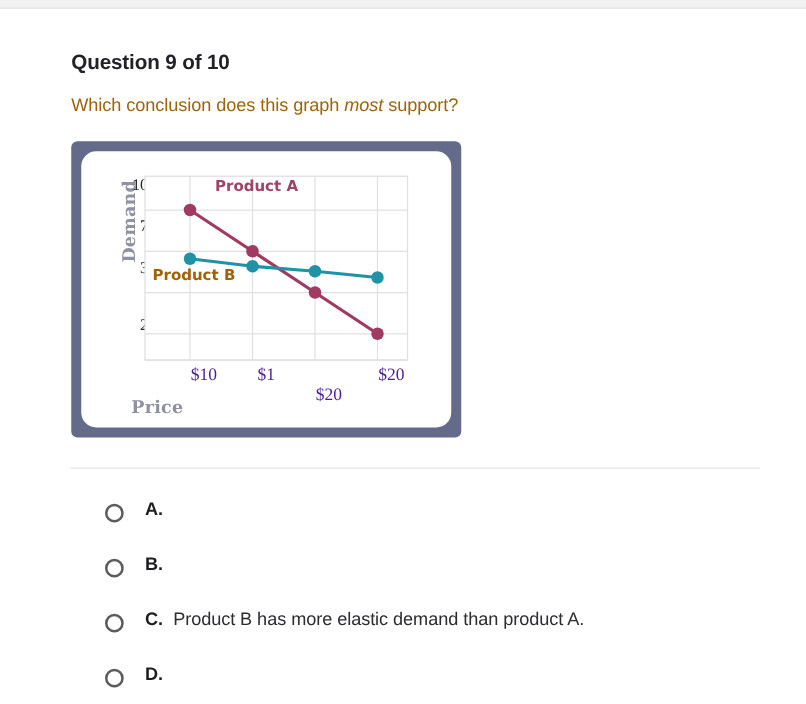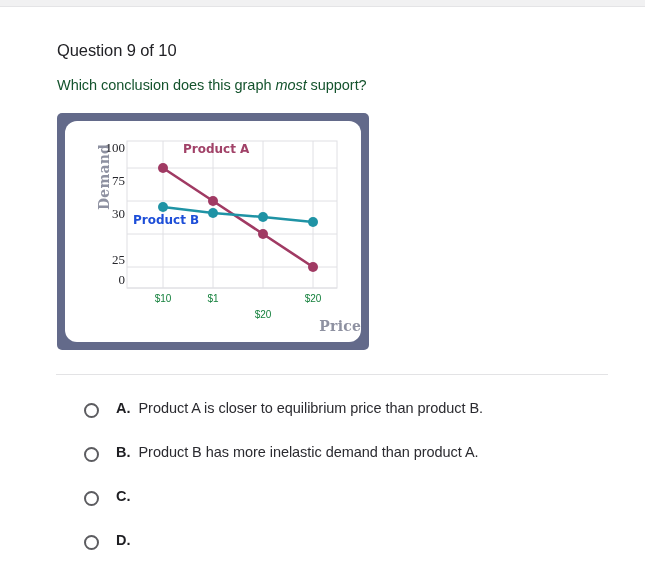--- a/index.html
+++ b/index.html
@@ -27,30 +27,30 @@
   .page {
     position: absolute;
     top: 8px; left: 0;
     width: 645px;
   }
   .q-header {
     position: absolute;
     left: 57px;
     top: 33px;
     font-size: 16.5px;
-    font-weight: normal;
+    font-weight: bold;
     letter-spacing: -0.1px;
     color: #222226;
   }
   .q-prompt {
     position: absolute;
     left: 57px;
     top: 69px;
     font-size: 14.5px;
-    color: #14532d;
+    color: #a16207;
     letter-spacing: -0.05px;
   }
   .q-prompt .em {
     font-style: italic;
   }
 
   
   .chart-frame {
     position: absolute;
     left: 57px;
@@ -85,21 +85,21 @@
     font-family: "DejaVu Serif", "Liberation Serif", serif;
     font-size: 14px;
     font-weight: bold;
     color: #8e91a1;
     letter-spacing: 0.2px;
   }
   .axis-x-title {
     position: absolute;
     left: 0; right: 0;
     bottom: 8px;
-    text-align: right;
+    text-align: left;
     font-family: "DejaVu Serif", "Liberation Serif", serif;
     font-size: 14px;
     font-weight: bold;
     color: #8e91a1;
     letter-spacing: 0.2px;
     padding-left: 40px;
     margin-top: 12px;
   }
   .ytick {
     position: absolute;
@@ -123,28 +123,28 @@
     left: 62px;
     top: 172px;
     width: 210px;
     height: 22px;
   }
   .xtick {
     position: absolute;
     top: 0;
     width: 46px;
     text-align: center;
-    font-family: Liberation Sans, sans-serif;
-    font-size: 10px;
-    color: #15803d;
+    font-family: Liberation Serif, serif;
+    font-size: 14px;
+    color: #4c1d95;
     transform: translateX(-50%);
   }
   .plot {
     position: absolute;
-    left: 62px;
+    left: 51px;
     top: 20px;
     width: 210px;
     height: 129px;
   }
   .plot svg {
     display: block;
     overflow: visible;
   }
   .series-label {
     position: absolute;
@@ -154,21 +154,21 @@
     white-space: nowrap;
   }
   .label-a {
     left: 56px;
     top: 1px;
     color: #a14268;
   }
   .label-b {
     left: 6px;
     top: 72px;
-    color: #1d4ed8;
+    color: #a16207;
   }
 
   
   .divider {
     position: absolute;
     left: 56px;
     top: 366px;
     width: 552px;
     height: 1px;
     background: #e3e3e5;
@@ -289,32 +289,31 @@
     </div>
   </div>
 
   <div class="divider"></div>
 
   <div class="options">
 
     <div class="option">
       <div class="radio"></div>
       <div class="opt-letter">A.</div>
-      <div class="opt-text">Product A is closer to equilibrium price than product B.</div>
     </div>
 
     <div class="option">
       <div class="radio"></div>
       <div class="opt-letter">B.</div>
-      <div class="opt-text">Product B has more inelastic demand than product A.</div>
     </div>
 
     <div class="option">
       <div class="radio"></div>
       <div class="opt-letter">C.</div>
+      <div class="opt-text">Product B has more elastic demand than product A.</div>
     </div>
 
     <div class="option">
       <div class="radio"></div>
       <div class="opt-letter">D.</div>
     </div>
 
   </div>
 
 </div>

